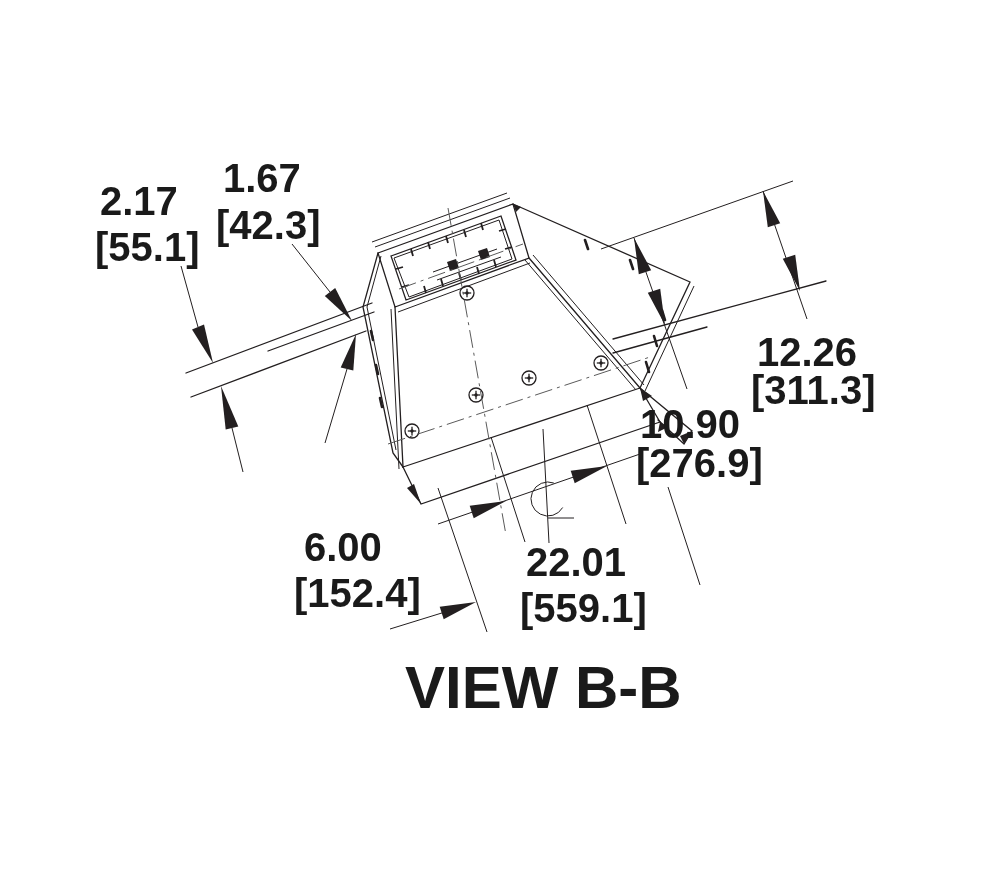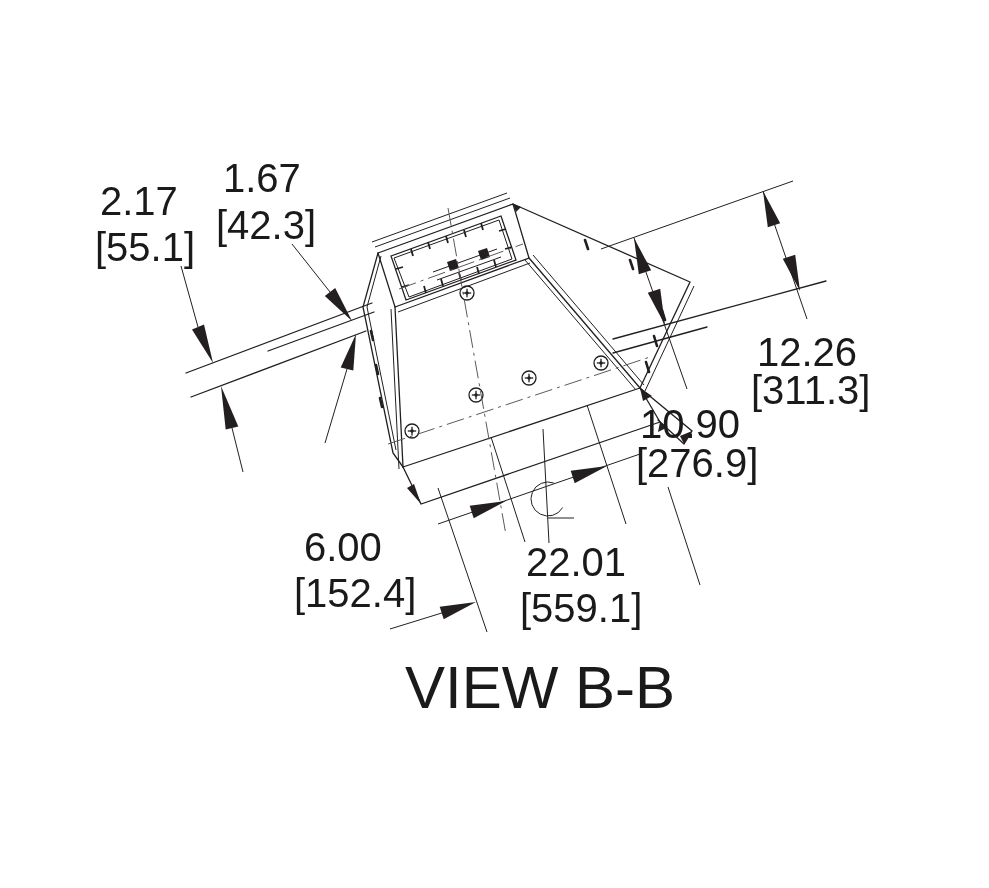--- a/index.html
+++ b/index.html
@@ -1,17 +1,17 @@
 <!DOCTYPE html>
 <html><head>
 <meta charset="utf-8">
 <style>
   html,body{margin:0;padding:0;background:#ffffff;}
   .page{position:relative;width:989px;height:888px;background:#ffffff;overflow:hidden;
-        font-family:"Liberation Sans", sans-serif;}
+        font-family:"Liberation Sans", sans-serif;font-weight:bold;}
   svg{position:absolute;left:0;top:0;}
   .ln{stroke:#231f20;stroke-width:1.3;fill:none;stroke-linecap:round;}
   .thin{stroke:#231f20;stroke-width:1;fill:none;}
   .hem{stroke:#231f20;stroke-width:1;fill:none;}
   .slot{stroke:#231f20;stroke-width:2.6;fill:none;stroke-linecap:round;}
   .tick{stroke:#231f20;stroke-width:1.8;fill:none;}
   .dash{stroke:#5a5a5a;stroke-width:1;fill:none;stroke-dasharray:18 5 3 5;}
   .arrow{fill:#231f20;stroke:none;}
   .shadow{fill:#231f20;stroke:none;}
   .dimtxt{font-family:"Liberation Sans", sans-serif;font-size:40px;fill:#1a1a1a;}

